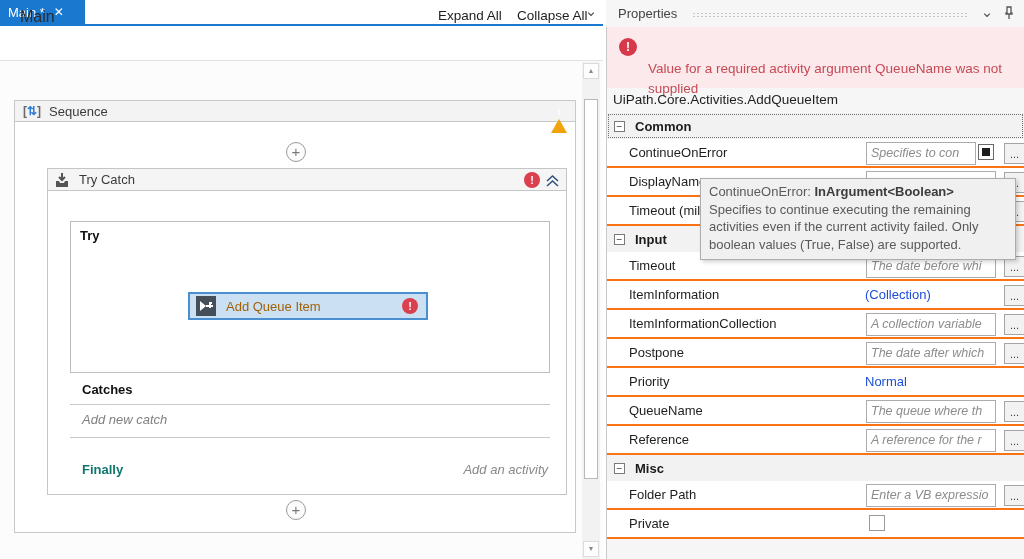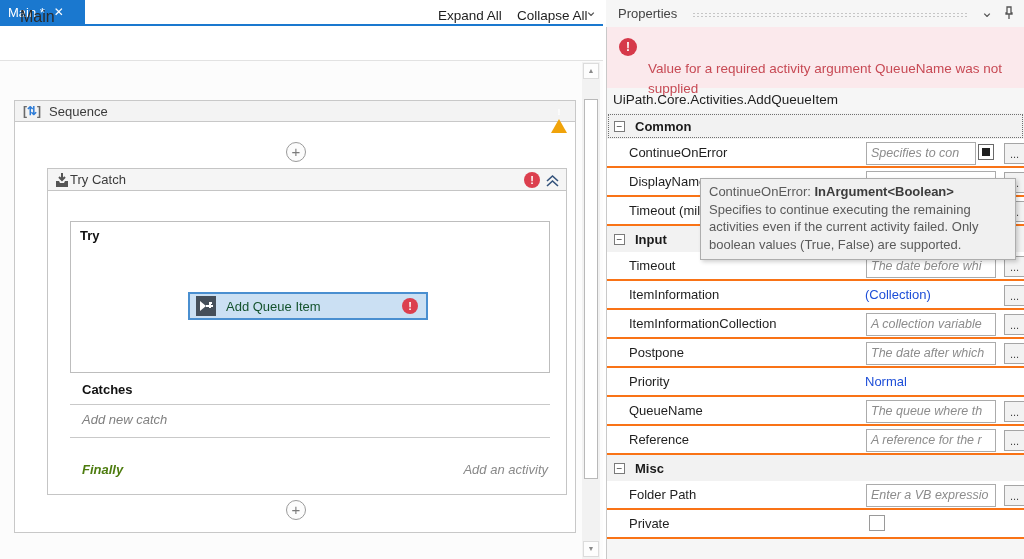--- a/index.html
+++ b/index.html
@@ -53,40 +53,40 @@
     color:#fff; font-size:9px; font-weight:bold; }
 
   .plus-circle { width:20px; height:20px; border:1px solid #9a9a9a; border-radius:50%;
     color:#7a7a7a; font-size:15px; line-height:17px; text-align:center; background:#fcfcfc; }
   #plus-top { left:286px; top:142px; }
   #plus-bottom { left:286px; top:500px; }
 
   
   #tc-box { left:47px; top:168px; width:520px; height:327px; background:#fff; border:1px solid #c5c5c5; }
   #tc-header { left:47px; top:168px; width:520px; height:23px; background:#f5f5f5;
-    border:1px solid #c5c5c5; display:flex; align-items:center; padding:0 6px; }
+    border:1px solid #c5c5c5; display:flex; align-items:center; padding:0 6px; gap:9px; }
   .err-badge { width:16px; height:16px; border-radius:50%; background:#dc3f4e; color:#fff;
     font-weight:bold; font-size:11px; text-align:center; line-height:16px; }
   #tc-badge { position:absolute; right:26px; top:3px; }
   #tc-collapse { position:absolute; right:5px; top:3px; }
 
   #try-region { left:70px; top:221px; width:480px; height:152px; border:1px solid #bdbdbd; background:#fff; }
   #try-label { left:80px; top:228px; font-weight:bold; color:#111; }
 
   #aqi { left:188px; top:292px; width:240px; height:28px; background:#cbe0f3;
     border:2px solid #4a8fd0; display:flex; align-items:center; padding:0 6px; gap:10px; }
   #aqi-icon { width:20px; height:20px; background:#454f5a; display:flex; align-items:center; justify-content:center; }
-  #aqi-label { color:#14532d; flex:1; }
+  #aqi-label { color:#a16207; flex:1; }
   #aqi-badge { margin-right:2px; }
 
   #catches-label { left:82px; top:382px; font-weight:bold; color:#111; }
   .tc-line { height:1px; background:#c9c9c9; width:480px; left:70px; }
   #tc-line1 { top:404px; } #tc-line2 { top:437px; }
   #add-new-catch { left:82px; top:412px; font-style:italic; color:#808080; }
-  #finally-label { left:82px; top:462px; font-weight:bold; color:#4d7c0f;font-style:italic; }
+  #finally-label { left:82px; top:462px; font-weight:bold; color:#0f766e; }
   #add-an-activity { left:380px; top:462px; width:168px; text-align:right; font-style:italic; color:#8a8a8a; }
 
   
   #props { left:606px; top:0; width:418px; height:559px; background:#f6f6f6; border-left:1px solid #c9c9c9; }
   #props-header { left:606px; top:0; width:418px; height:27px; background:#f6f6f6; }
   #props-title { left:618px; top:6px; color:#444; }
   #props-grip { left:692px; top:12px; width:275px; height:5px;
     background-image:radial-gradient(#c6c6c6 1px, transparent 1px); background-size:4px 3px; }
   #props-chevron { left:978px; top:3px; width:18px; height:20px; color:#555; font-size:15px;
     text-align:center; line-height:18px; }

